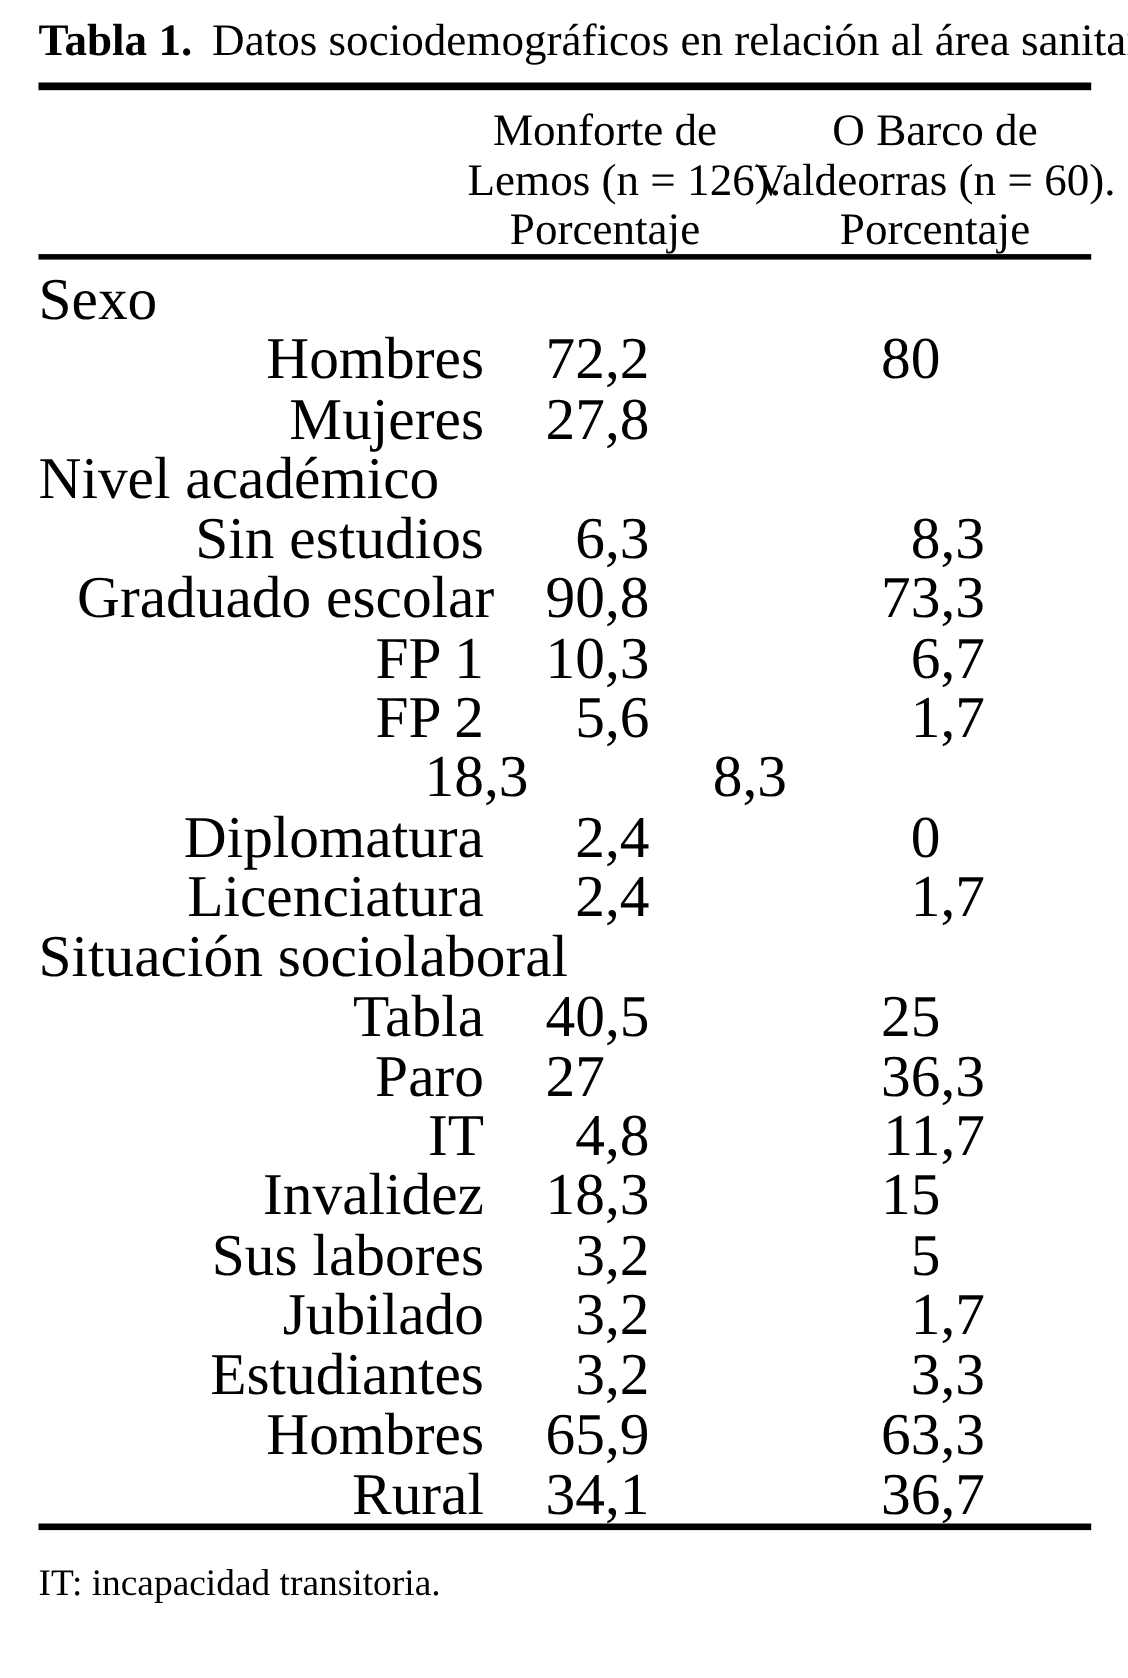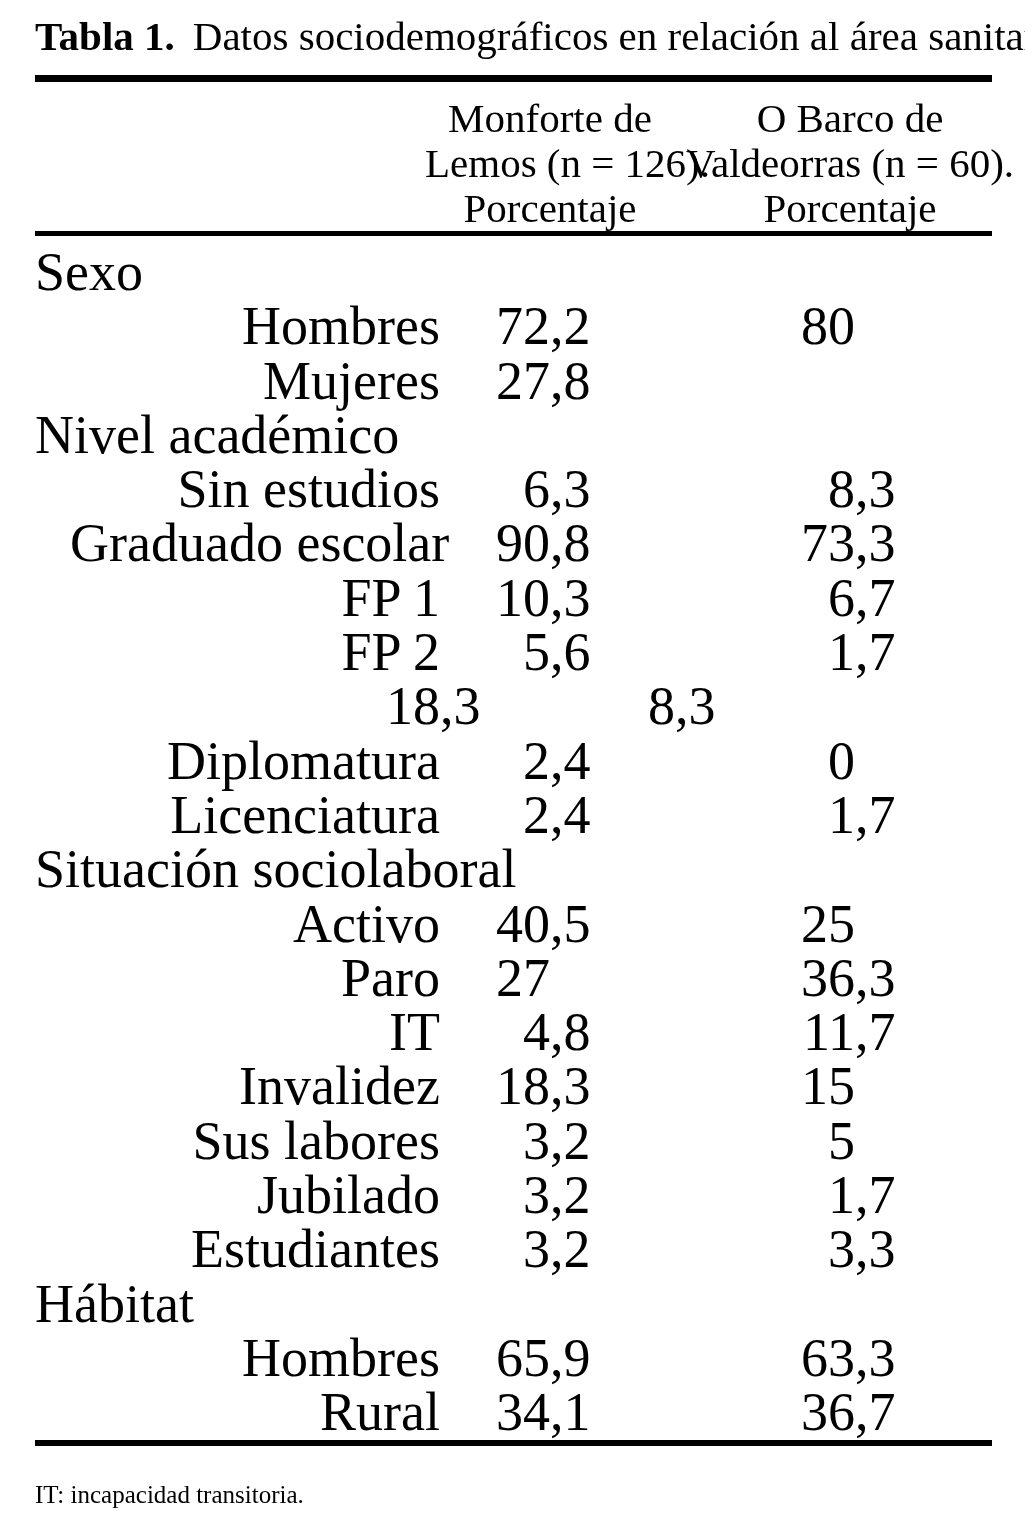--- a/index.html
+++ b/index.html
@@ -57,21 +57,21 @@
     height: 54.3px;
     line-height: 54.3px;
     white-space: nowrap;
   }
   .section-label { grid-column: 1 / -1; }
   .data-row .row-label { padding-left: 35px; text-align: right; }
   .ip { text-align: right; }
   .fp { text-align: left; }
   .footnote {
     margin-top: 26px;
-    font-size: 25px;
+    font-size: 34px;
     line-height: 46px;
     white-space: nowrap;
   }
 </style>
 </head>
 <body>
 
 <div class="page">
 
   <div class="title">
@@ -169,21 +169,21 @@
         <span class="ip">2</span>
         <span class="fp">,4</span>
         <span class="col-gap"></span>
         <span class="ip">1</span>
         <span class="fp">,7</span>
       </div>
       <div class="row section-row">
         <div class="section-label">Situación sociolaboral</div>
       </div>
       <div class="row data-row">
-        <div class="row-label">Activo</div>
+        <div class="row-label">Tabla</div>
         <span class="ip">40</span>
         <span class="fp">,5</span>
         <span class="col-gap"></span>
         <span class="ip">25</span>
         <span class="fp"></span>
       </div>
       <div class="row data-row">
         <div class="row-label">Paro</div>
         <span class="ip">27</span>
         <span class="fp"></span>
@@ -224,23 +224,20 @@
         <span class="fp">,7</span>
       </div>
       <div class="row data-row">
         <div class="row-label">Estudiantes</div>
         <span class="ip">3</span>
         <span class="fp">,2</span>
         <span class="col-gap"></span>
         <span class="ip">3</span>
         <span class="fp">,3</span>
       </div>
-      <div class="row section-row">
-        <div class="section-label">Hábitat</div>
-      </div>
       <div class="row data-row">
         <div class="row-label">Hombres</div>
         <span class="ip">65</span>
         <span class="fp">,9</span>
         <span class="col-gap"></span>
         <span class="ip">63</span>
         <span class="fp">,3</span>
       </div>
       <div class="row data-row">
         <div class="row-label">Rural</div>

